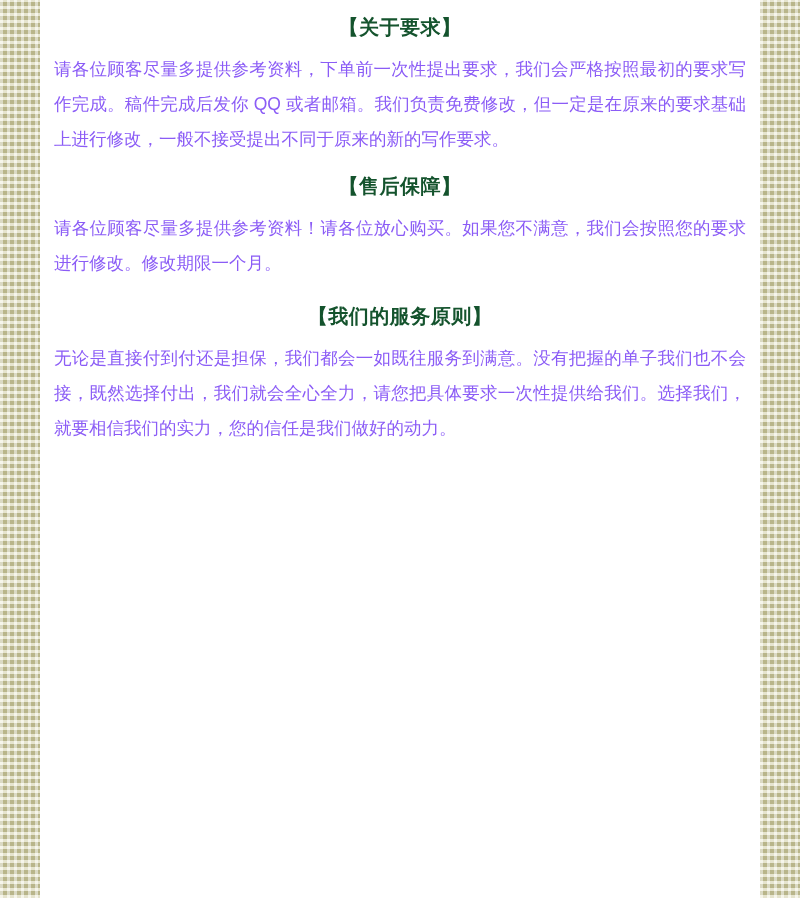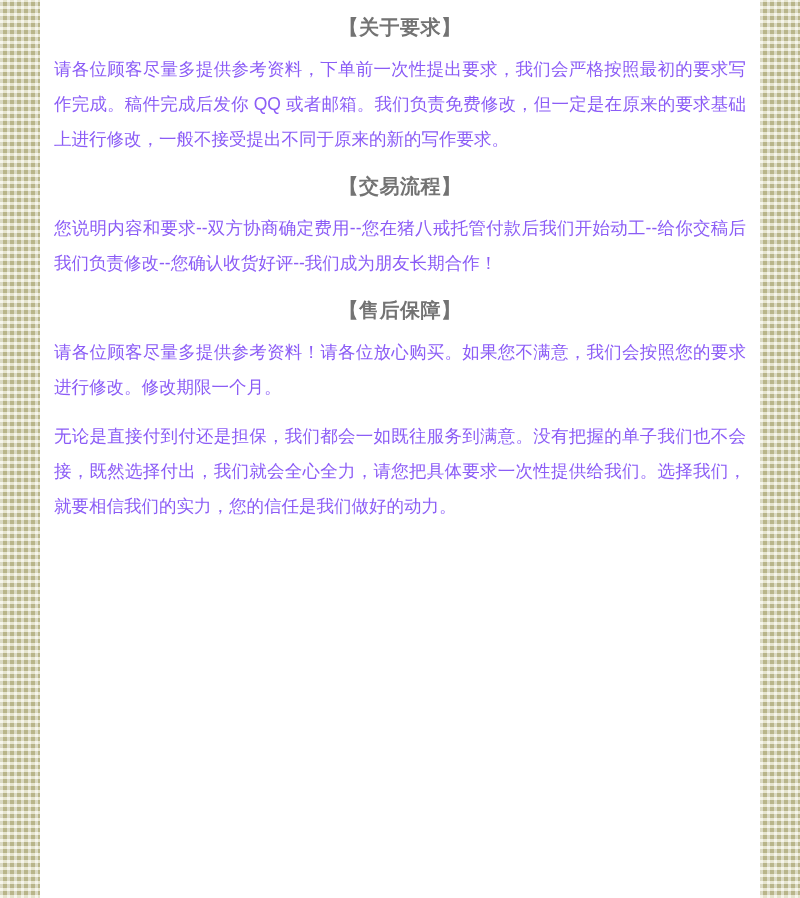--- a/index.html
+++ b/index.html
@@ -55,21 +55,21 @@
     padding: 4px 8px 0 8px;
     box-sizing: border-box;
   }
 
   h2.section-title {
     margin: 0;
     padding: 6px 0 10px 0;
     text-align: center;
     font-size: 20px;
     font-weight: bold;
-    color: #737373;
+    color: #14532d;
     letter-spacing: 0.5px;
     line-height: 1.5;
   }
 
   p.body-text {
     margin: 0;
     padding: 0 6px 8px 6px;
     font-size: 17.5px;
     color: #8b5cf6;
     line-height: 2.0;
@@ -94,33 +94,30 @@
   <div class="edge left"></div>
   <div class="edge right"></div>
 
   <div class="content">
 
     <div class="block first">
       <h2 class="section-title">【关于要求】</h2>
       <p class="body-text">请各位顾客尽量多提供参考资料，下单前一次性提出要求，我们会严格按照最初的要求写作完成。稿件完成后发你 QQ 或者邮箱。我们负责免费修改，但一定是在原来的要求基础上进行修改，一般不接受提出不同于原来的新的写作要求。</p>
     </div>
 
-    <div class="block">
-      <h2 class="section-title">【交易流程】</h2>
-      <p class="body-text">您说明内容和要求--双方协商确定费用--您在猪八戒托管付款后我们开始动工--给你交稿后我们负责修改--您确认收货好评--我们成为朋友长期合作！</p>
-    </div>
 
     <div class="block">
       <h2 class="section-title">【售后保障】</h2>
       <p class="body-text">请各位顾客尽量多提供参考资料！请各位放心购买。如果您不满意，我们会按照您的要求进行修改。修改期限一个月。</p>
     </div>
 
     <div class="block">
     </div>
 
     <div class="spacer-sm"></div>
 
     <div class="block">
+      <h2 class="section-title">【我们的服务原则】</h2>
       <p class="body-text">无论是直接付到付还是担保，我们都会一如既往服务到满意。没有把握的单子我们也不会接，既然选择付出，我们就会全心全力，请您把具体要求一次性提供给我们。选择我们，就要相信我们的实力，您的信任是我们做好的动力。</p>
     </div>
 
   </div>
 </div>
 
 </body></html>

